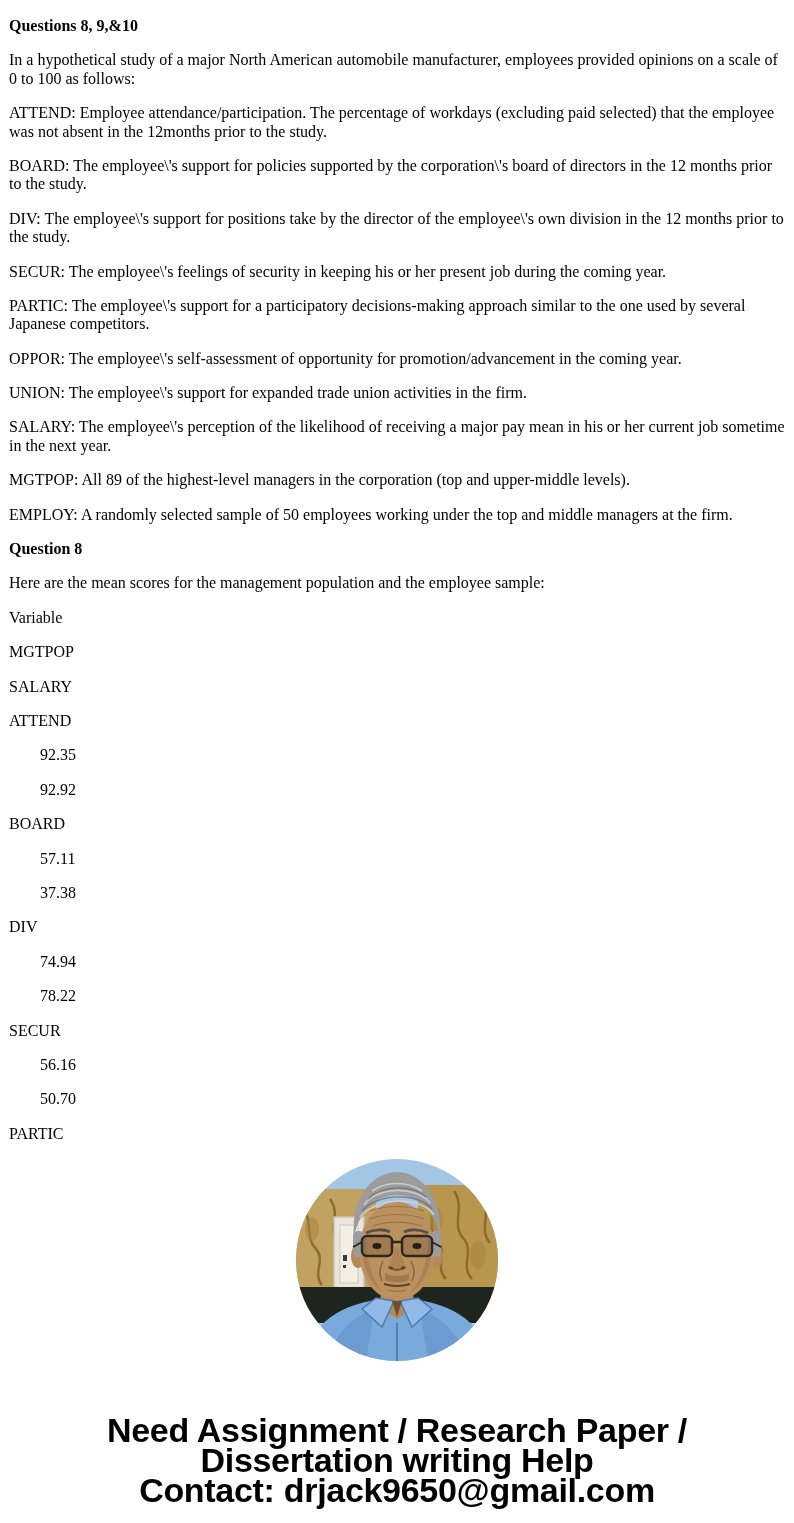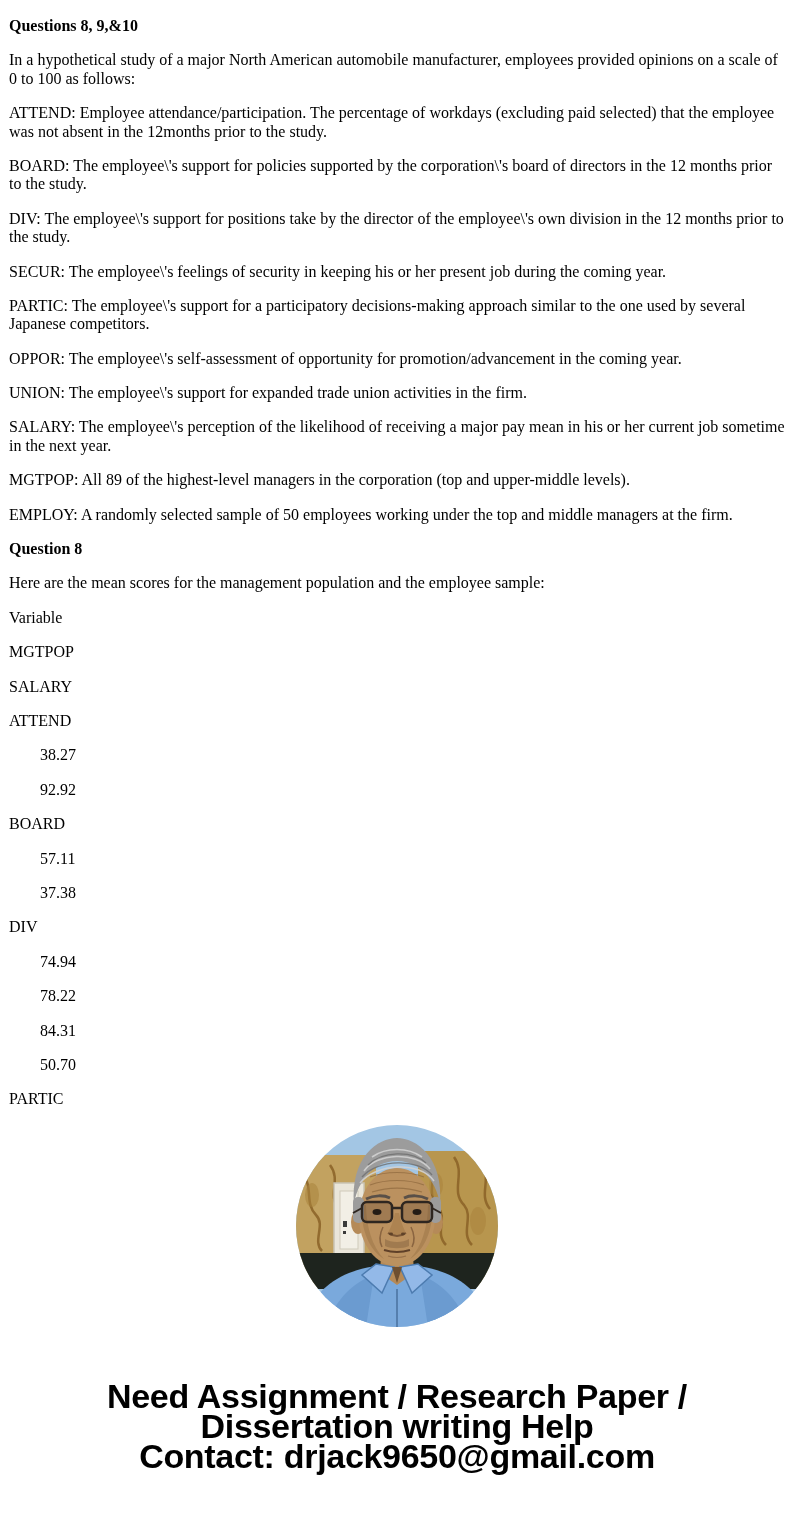--- a/index.html
+++ b/index.html
@@ -54,32 +54,33 @@
   <p>EMPLOY: A randomly selected sample of 50 employees working under the top and middle managers at the firm.</p>
 
   <p class="bold">Question 8</p>
   <p>Here are the mean scores for the management population and the employee sample:</p>
 
   <p>Variable</p>
   <p>MGTPOP</p>
   <p>SALARY</p>
 
   <p>ATTEND</p>
-  <p class="num">38.27</p>
+  <p class="num">92.35</p>
   <p class="num">92.92</p>
 
   <p>BOARD</p>
   <p class="num">57.11</p>
   <p class="num">37.38</p>
 
   <p>DIV</p>
   <p class="num">74.94</p>
   <p class="num">78.22</p>
 
-  <p class="num">84.31</p>
+  <p>SECUR</p>
+  <p class="num">56.16</p>
   <p class="num">50.70</p>
 
   <p>PARTIC</p>
 
   <div class="avatar-wrap">
     <svg width="202" height="202" viewBox="0 0 202 202" aria-hidden="true">
       <defs>
         <clipPath id="avclip">
             <circle cx="101" cy="101" r="101"></circle>
           </clipPath>

